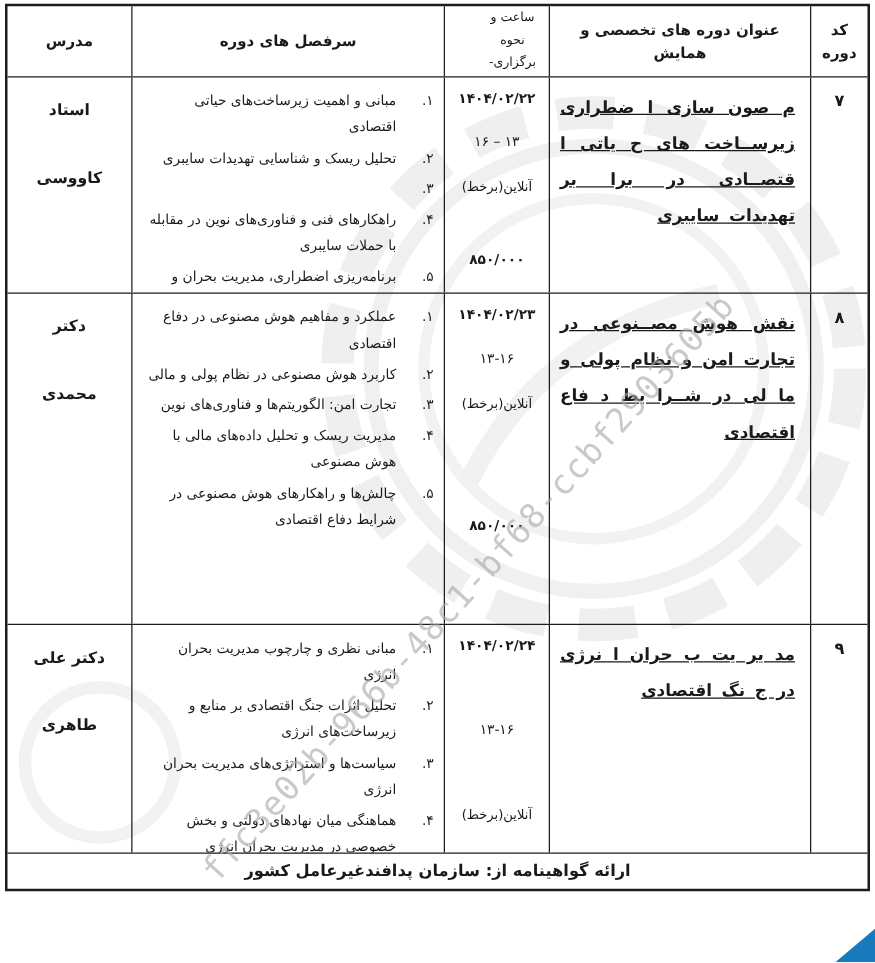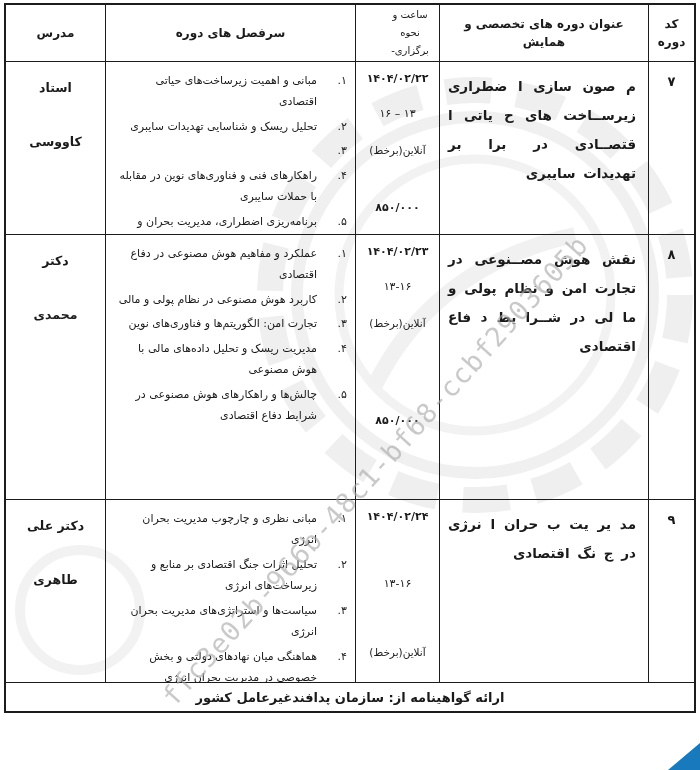--- a/index.html
+++ b/index.html
@@ -24,21 +24,21 @@
   .cell:last-child{border-left:none;}
   .r-head{height:57px;}
   .r1{height:173px;}
   .r2{height:265px;}
   .r3{height:183px;}
   .head-cell{display:flex;align-items:center;justify-content:center;text-align:center;
              font-weight:bold;font-size:12px;line-height:1.5;padding:2px 3px;}
   .head-cell.small{font-size:10px;font-weight:normal;line-height:1.8;padding-left:28px;}
   .code-cell{padding-top:12px;text-align:center;font-size:13px;font-weight:bold;}
   .title-cell{padding:10px 12px 0 8px;font-size:13.5px;font-weight:bold;line-height:2.15;
-              text-align:justify;word-spacing:3px;}
+              text-align:justify;word-spacing:3px;text-decoration:underline;}
   .sched-cell{display:flex;flex-direction:column;align-items:center;text-align:center;
               font-size:11px;padding:10px 4px 0 4px;}
   .sched-date{margin-bottom:22px;font-weight:bold;}
   .sched-time{margin-bottom:24px;text-align:right;}
   .sched-mode{font-size:10.5px;}
   .sched-price{margin-top:auto;font-weight:bold;}
   .pb1{padding-bottom:20px;} .pb2{padding-bottom:72px;} .pb3{padding-bottom:34px;gap:32px;}
   .topics-cell{padding:8px 8px 0 4px;font-size:11px;}
   .topic{display:flex;margin-bottom:3px;line-height:1.95;}
   .topic-num{width:24px;flex:0 0 24px;text-align:right;padding-left:6px;}

